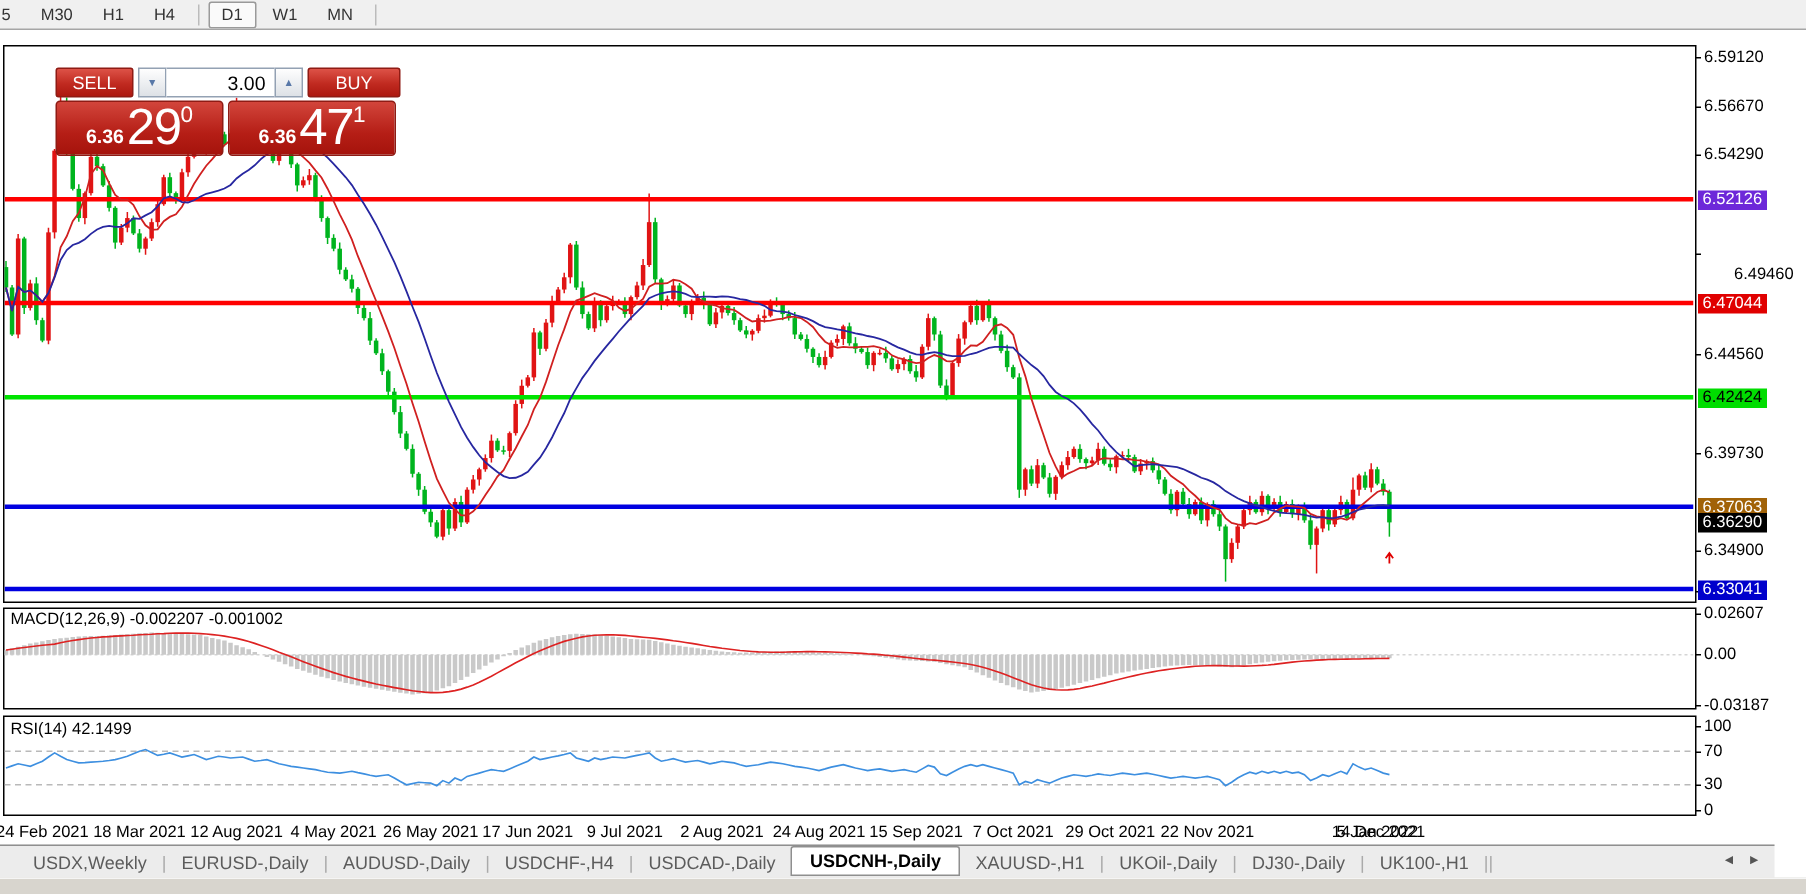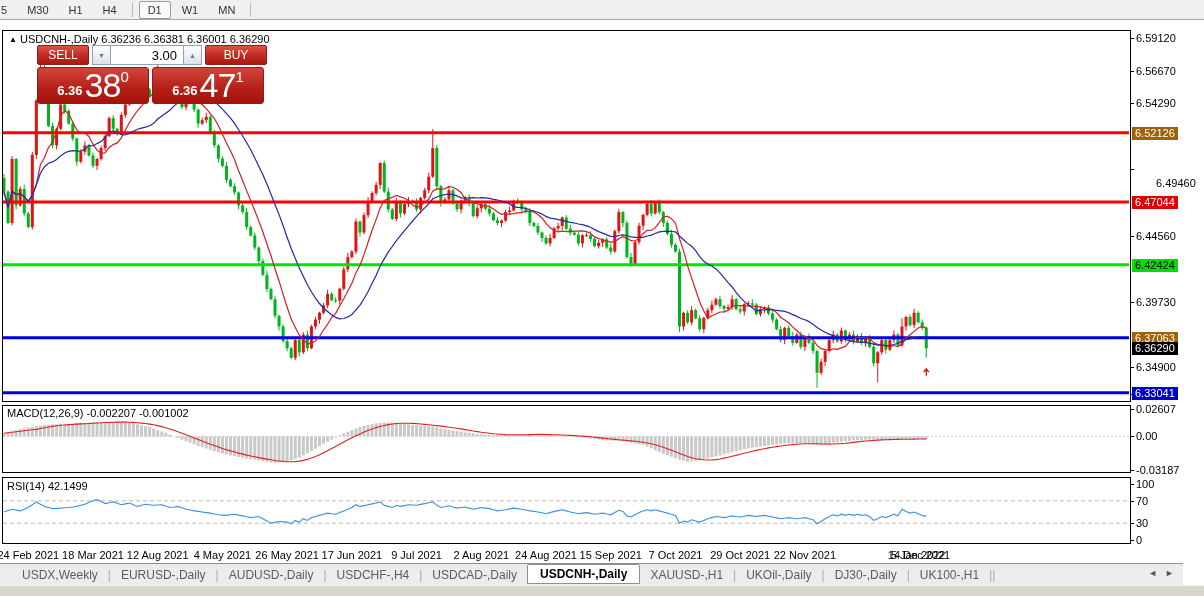--- a/index.html
+++ b/index.html
@@ -775,38 +775,33 @@
       <clipPath id="rsiclip">
         <rect x="3" y="478" width="1126" height="64"></rect>
       </clipPath>
       <g clip-path="url(#rsiclip)">
         <line x1="3" y1="500.8" x2="1129" y2="500.8" stroke="#b9b9b9" stroke-width="1" stroke-dasharray="4,3"></line>
         <line x1="3" y1="523.2" x2="1129" y2="523.2" stroke="#b9b9b9" stroke-width="1" stroke-dasharray="4,3"></line>
         <path d="M4.0,512.0L8.0,510.6L12.1,509.2L16.1,510.0L20.2,510.9L24.2,509.2L28.3,507.5L32.3,504.7L36.4,501.9L40.4,504.2L44.5,506.4L48.5,507.5L52.5,508.6L56.6,508.4L60.6,508.1L64.7,507.8L68.7,507.5L72.8,507.0L76.8,506.4L80.9,505.3L84.9,504.2L88.9,502.5L93.0,500.8L97.0,499.7L101.1,501.6L105.1,503.6L109.2,502.8L113.2,501.9L117.3,503.3L121.3,504.7L125.3,503.9L129.4,503.0L133.4,504.7L137.5,506.4L141.5,505.3L145.6,504.2L149.6,504.7L153.7,505.3L157.7,505.0L161.8,504.7L165.8,506.1L169.8,507.5L173.9,507.0L177.9,506.4L182.0,507.8L186.0,509.2L190.1,510.0L194.1,510.9L198.2,511.4L202.2,512.0L206.3,512.6L210.3,513.1L214.3,514.0L218.4,514.8L222.4,515.1L226.5,515.4L230.5,514.8L234.6,514.2L238.6,515.1L242.7,515.9L246.7,516.8L250.7,517.6L254.8,517.0L258.8,516.5L262.9,518.7L266.9,521.0L271.0,523.2L275.0,522.4L279.1,521.5L283.1,521.8L287.1,522.1L291.2,523.8L295.2,520.4L299.3,522.1L303.3,518.7L307.4,520.4L311.4,517.6L315.5,516.5L319.5,515.4L323.6,514.2L327.6,513.1L331.6,513.7L335.7,514.2L339.7,512.6L343.8,510.9L347.8,509.2L351.9,507.5L355.9,504.7L360.0,506.4L364.0,505.6L368.1,504.7L372.1,503.9L376.1,503.0L380.2,501.9L384.2,505.3L388.3,506.4L392.3,507.5L396.4,505.3L400.4,506.4L404.5,505.6L408.5,504.7L412.5,505.0L416.6,505.3L420.6,504.4L424.7,503.6L428.7,502.8L432.8,501.9L436.8,505.3L440.9,507.5L444.9,506.7L448.9,505.8L453.0,507.0L457.0,508.1L461.1,507.5L465.1,507.0L469.2,508.1L473.2,509.2L477.3,508.4L481.3,507.5L485.4,508.1L489.4,508.6L493.4,509.8L497.5,510.9L501.5,510.3L505.6,509.8L509.6,508.9L513.7,508.1L517.7,508.6L521.8,509.2L525.8,510.0L529.9,510.9L533.9,511.4L537.9,512.0L542.0,512.8L546.0,513.7L550.1,512.6L554.1,511.4L558.2,510.6L562.2,509.8L566.3,510.9L570.3,512.0L574.3,512.8L578.4,513.7L582.4,513.1L586.5,512.6L590.5,513.4L594.6,514.2L598.6,513.7L602.7,513.1L606.7,514.0L610.8,514.8L614.8,512.6L618.8,510.3L622.9,511.4L626.9,515.9L631.0,517.0L635.0,514.8L639.1,512.6L643.1,510.9L647.2,509.8L651.2,510.9L655.2,509.8L659.3,510.9L663.3,512.0L667.4,513.1L671.4,514.2L675.5,515.4L679.5,523.2L683.6,521.0L687.6,522.1L691.6,519.8L695.7,521.0L699.7,522.1L703.8,520.4L707.8,518.7L711.9,517.6L715.9,516.5L720.0,517.0L724.0,517.6L728.1,516.8L732.1,515.9L736.1,516.5L740.2,517.0L744.2,516.2L748.3,515.4L752.3,515.9L756.4,516.5L760.4,515.9L764.5,515.4L768.5,516.2L772.5,517.0L776.6,517.9L780.6,518.7L784.7,518.2L788.7,517.6L792.8,518.2L796.8,518.7L800.9,518.2L804.9,517.6L809.0,518.7L813.0,519.8L817.0,523.8L821.1,521.5L825.1,518.7L829.2,516.5L833.2,514.8L837.3,515.9L841.3,514.2L845.4,515.4L849.4,514.2L853.4,515.4L857.5,514.2L861.5,515.4L865.6,514.8L869.6,516.5L873.7,520.4L877.7,518.7L881.8,516.5L885.8,517.6L889.9,515.9L893.9,514.2L897.9,515.9L902.0,509.2L906.0,511.4L910.1,513.1L914.1,512.0L918.2,513.7L922.2,515.4L926.3,516.4" fill="none" stroke="#3d8fe0" stroke-width="1.1"></path>
       </g>
     </svg>
 
-  <div id="ohlchdr">
-    <span class="tri">▲</span>
-    <span>USDCNH-,Daily</span>
-    <span>6.36236 6.36381 6.36001 6.36290</span>
-  </div>
 
   <div id="widget">
     <div id="wrow1">
       <div id="sellbtn" class="redbtn">SELL</div>
       <div class="spinbtn" style="margin-left:3px">▼</div>
       <div id="volfield">3.00</div>
       <div class="spinbtn">▲</div>
       <div id="buybtn" class="redbtn">BUY</div>
     </div>
     <div id="wrow2">
       <div id="sellpanel" class="pricepanel">
         <span class="psmall">6.36</span>
-        <span class="pbig">38</span>
+        <span class="pbig">29</span>
         <span class="psup">0</span>
       </div>
       <div id="buypanel" class="pricepanel">
         <span class="psmall">6.36</span>
         <span class="pbig">47</span>
         <span class="psup">1</span>
       </div>
     </div>
   </div>
 
@@ -830,21 +825,21 @@
       <div class="ytick" style="top: 177px; padding-left: 20px;">6.49460</div>
       <div class="tickmark" style="top: 169.069px;"></div>
       <div class="ytick" style="top: 229.788px;">6.44560</div>
       <div class="tickmark" style="top: 235.788px;"></div>
       <div class="ytick" style="top: 295.555px;">6.39730</div>
       <div class="tickmark" style="top: 301.555px;"></div>
       <div class="ytick" style="top: 361.321px;">6.34900</div>
       <div class="tickmark" style="top: 367.321px;"></div>
       <div class="ytick" style="top: 388px;">6.32520</div>
       <div class="tickmark" style="top: 394px;"></div>
-      <div class="ybadge" style="top: 126.768px; background: #a16207; color: rgb(255, 255, 255); text-align: right;">6.52126</div>
+      <div class="ybadge" style="top: 126.768px; background: #6d28d9; color: rgb(255, 255, 255); text-align: right;">6.52126</div>
       <div class="ybadge" style="top: 195.965px; background: rgb(224, 0, 0); color: rgb(255, 255, 255);">6.47044</div>
       <div class="ybadge" style="top: 258.872px; background: rgb(0, 221, 0); color: rgb(0, 0, 0);">6.42424</div>
       <div class="ybadge" style="top: 331.869px; background: #a16207; color: rgb(255, 255, 255);">6.37063</div>
       <div class="ybadge" style="top: 386.634px; background: rgb(0, 0, 204); color: rgb(255, 255, 255);">6.33041</div>
       <div class="ybadge" style="top: 342.394px; background: rgb(0, 0, 0); color: rgb(255, 255, 255);">6.36290</div>
       <div class="ytick" style="top: 403px;">0.02607</div>
       <div class="tickmark" style="top: 409px;"></div>
       <div class="ytick" style="top: 430.447px;">0.00</div>
       <div class="tickmark" style="top: 436.447px;"></div>
       <div class="ytick" style="top: 464px;">-0.03187</div>

